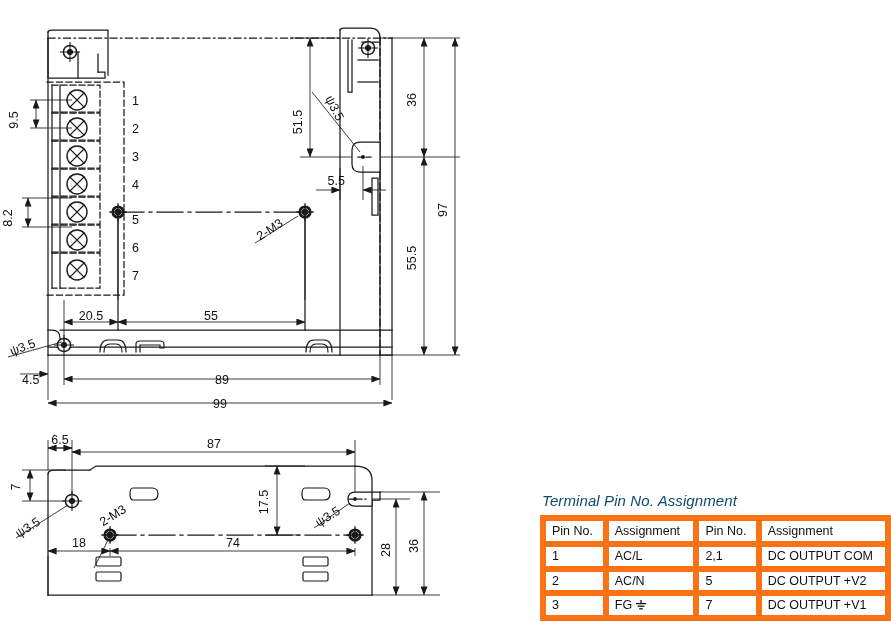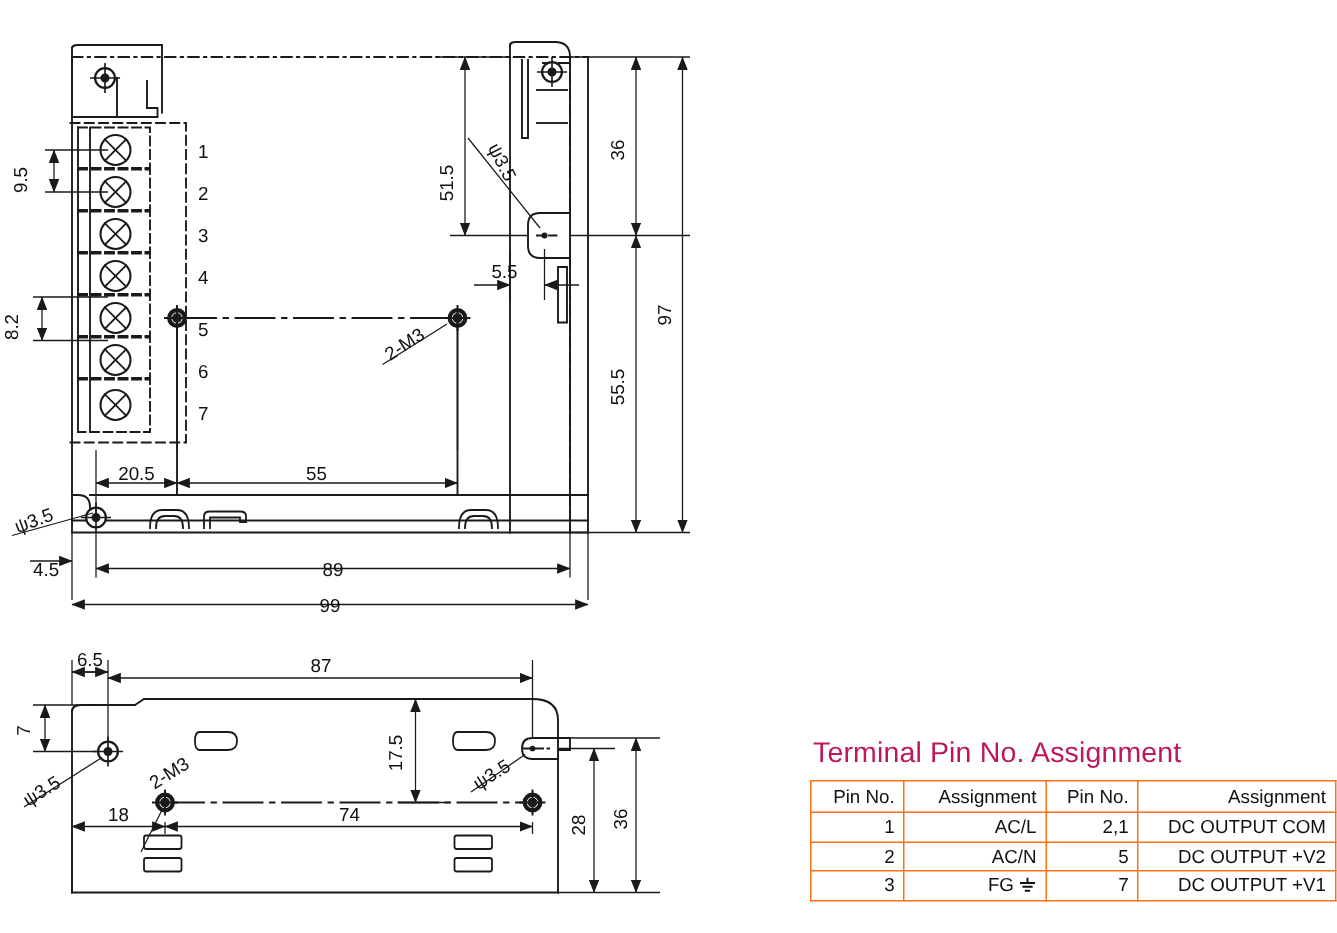--- a/index.html
+++ b/index.html
@@ -7,31 +7,32 @@
     width:891px;height:622px;position:relative;overflow:hidden;
     font-family:"Liberation Sans", sans-serif;
     color:#000;
   }
   #stage{position:absolute;left:0;top:0;width:891px;height:622px;}
   svg{display:block;}
 
   
   .tbl-wrap{position:absolute;left:540px;top:492px;}
   .tbl-title{
-    font-size:19px;letter-spacing:.1px;color:#be185d;margin:0 0 6px 2px;
+    font-size:15px;letter-spacing:.1px;color:#0c4a6e;margin:0 0 6px 2px;
     white-space:nowrap;
+    font-style:italic;
   }
   table.pin{
     border-collapse:collapse;
     font-size:12.5px;
     color:#111;
   }
   table.pin td,table.pin th{
-    border:1px solid #f97316;
-    text-align:right;
+    border:6px solid #f97316;
+    text-align:left;
     padding:2px 6px;
     font-weight:normal;
     white-space:nowrap;
     line-height:1.15;
   }
   table.pin thead td{padding:3px 6px;}
   .c-pin{width:58px;}
   .c-asg{width:98px;}
   .c-pin2{width:56px;}
   .c-asg2{width:132px;}

